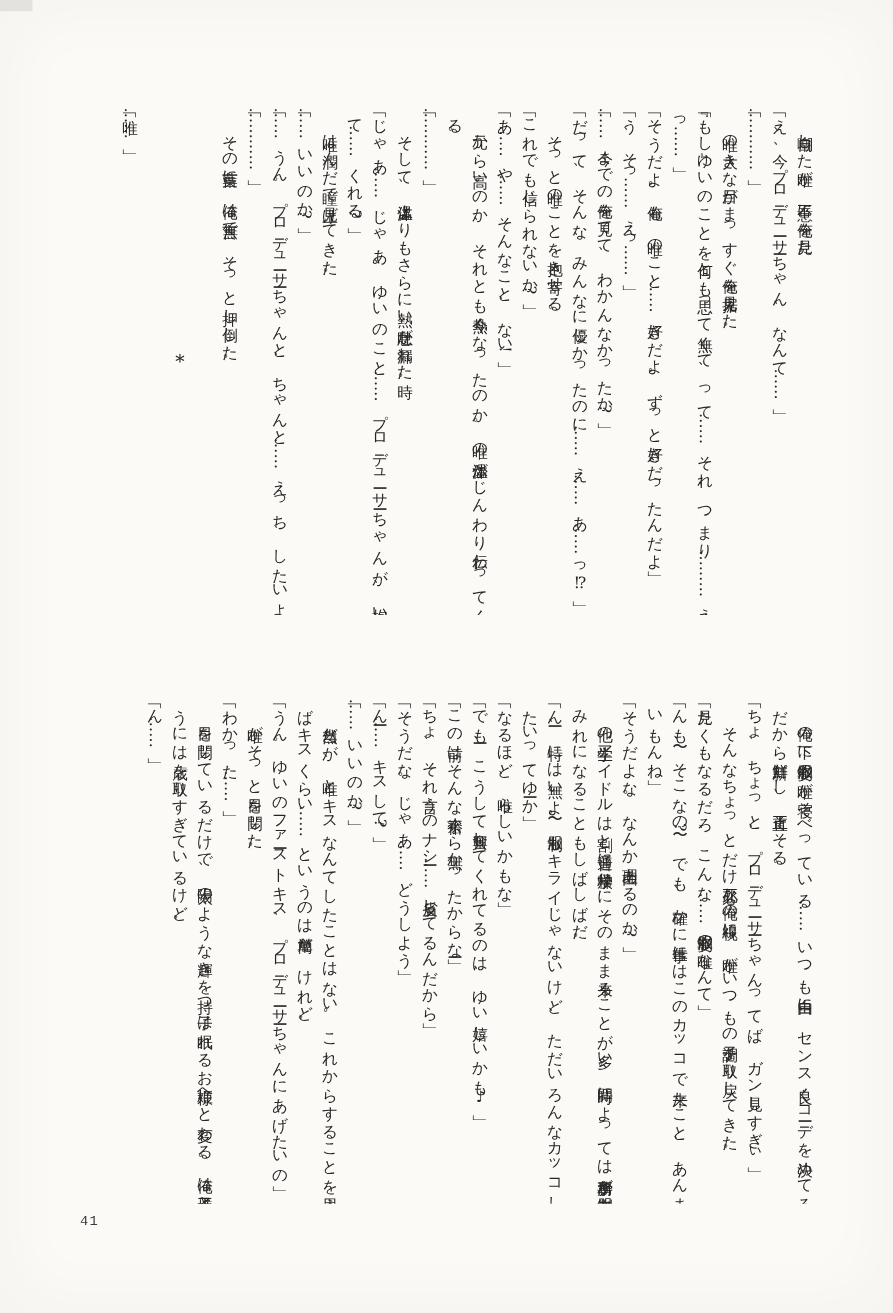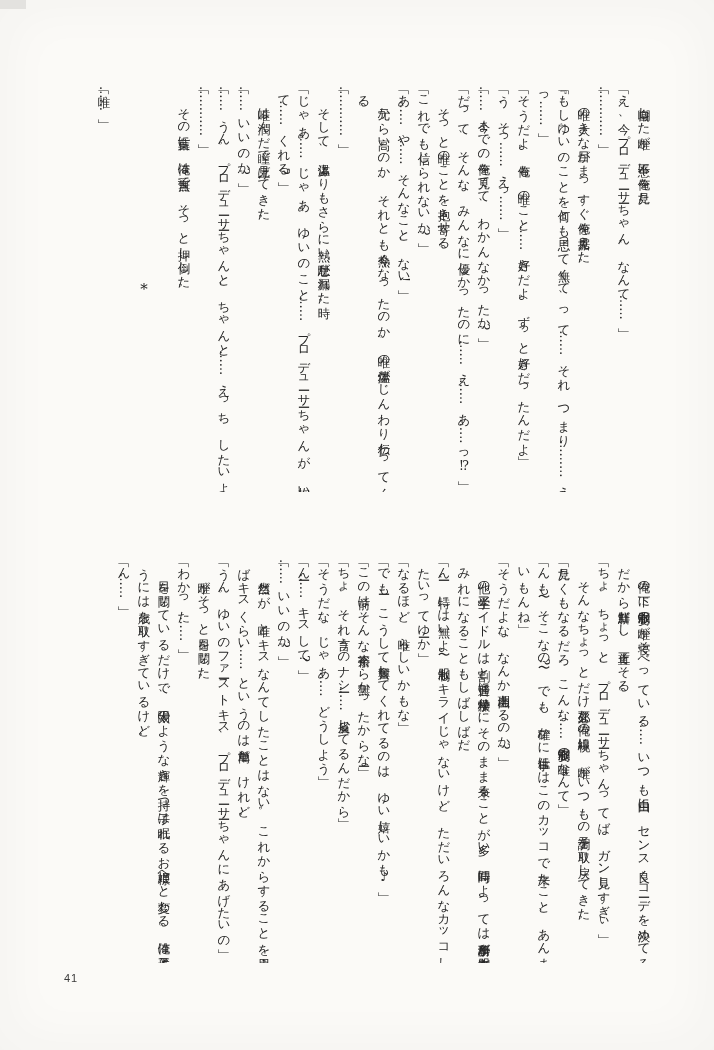--- a/index.html
+++ b/index.html
@@ -40,21 +40,21 @@
   .tier p.divider {
     text-indent: 0;
     text-align: center;
     margin: 0 20px;
     font-size: 15px;
     text-orientation: upright;
   }
   .page-number {
     position: absolute;
     left: 64px; top: 972px;
-    font-family: Liberation Sans, sans-serif;
+    font-family: Liberation Mono, monospace;
     font-size: 11px;
     color: #3a3a3a;
     letter-spacing: 1px;
   }
 </style>
 </head>
 <body>
 
 <div class="page">
   <div class="corner-smudge"></div>

